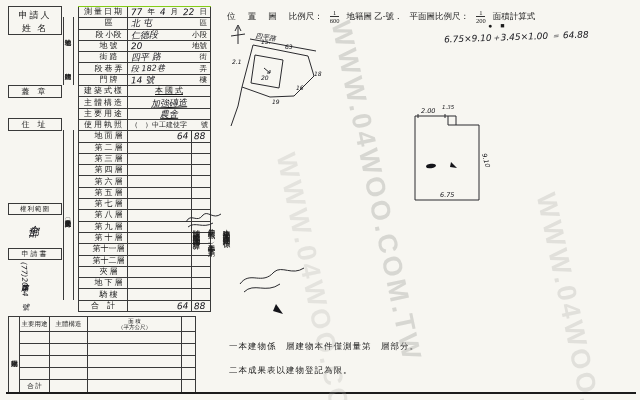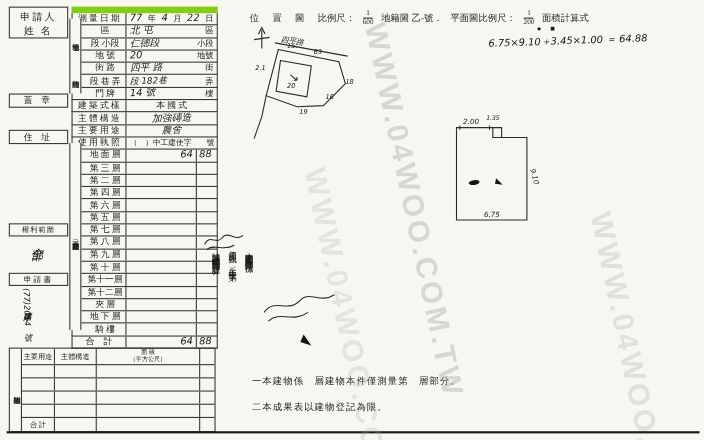--- a/index.html
+++ b/index.html
@@ -3,29 +3,29 @@
 <meta charset="utf-8">
 <style>
   html,body{margin:0;padding:0;background:#888;}
   *{box-sizing:border-box;}
   .page{position:relative;width:640px;height:400px;background:#f7f6f1;overflow:hidden;
         font-family:"Liberation Serif",serif;color:#1b1b1b;}
   
   .ltable{position:absolute;left:8px;top:6px;width:190px;height:390px;}
   .applicant{position:absolute;left:0;top:0;width:54px;height:29px;border:1px solid #3a3a3a;
              font-size:9px;text-align:center;line-height:13px;padding-top:2px;letter-spacing:2px;}
-  .mainrows{position:absolute;left:57px;top:0;width:133px;border-top:6px solid #84cc16;text-align:center;}
+  .mainrows{position:absolute;left:70px;top:0;width:133px;border-top:1px solid #84cc16;text-align:center;}
   .frow{display:flex;height:11.3px;border-left:1px solid #3a3a3a;border-right:1px solid #3a3a3a;
         border-bottom:1px solid #3a3a3a;font-size:8px;line-height:10px;align-items:center;white-space:nowrap;}
   .lab{width:49px;height:100%;border-right:1px solid #3a3a3a;display:flex;align-items:center;
        justify-content:center;overflow:hidden;padding:0 1px;}
   .lab.ind{margin-left:11px;width:38px;}
   .val{flex:1;height:100%;display:flex;align-items:center;justify-content:space-between;
        padding:0 3px;overflow:hidden;}
-  .val.ctr{justify-content:center;gap:3px;}
+  .val.ctr{justify-content:center;gap:3px;text-decoration:underline;}
   .vint{flex:1;height:100%;border-right:1px solid #3a3a3a;display:flex;align-items:center;
         justify-content:flex-end;padding-right:3px;}
   .vdec{width:18px;height:100%;display:flex;align-items:center;padding-left:2px;}
   .hw{font-family:"DejaVu Sans",sans-serif;font-style:italic;font-size:9px;display:inline-block;
       transform:rotate(-2deg);color:#14141a;}
   .hw.small{font-size:8px;}
   .sfx{font-size:7.5px;}
   .gstrip{position:absolute;left:55px;width:11px;background:#f7f6f1;z-index:2;
           border-left:1px solid #3a3a3a;border-right:1px solid #3a3a3a;
           writing-mode:vertical-rl;text-orientation:upright;font-size:6.5px;
@@ -163,30 +163,30 @@
       <div class="frow">
         <div class="lab ind">地 面 層</div>
         <div class="vint">
             <span class="hw">64</span>
           </div>
         <div class="vdec">
             <span class="hw">88</span>
           </div>
       </div>
       <div class="frow">
+        <div class="lab ind">第 二 層</div>
+        <div class="vint">
+            <span class="hw"></span>
+          </div>
+        <div class="vdec">
+            <span class="hw"></span>
+          </div>
+      </div>
+      <div class="frow">
         <div class="lab ind">第 三 層</div>
-        <div class="vint">
-            <span class="hw"></span>
-          </div>
-        <div class="vdec">
-            <span class="hw"></span>
-          </div>
-      </div>
-      <div class="frow">
-        <div class="lab ind">第 二 層</div>
         <div class="vint">
             <span class="hw"></span>
           </div>
         <div class="vdec">
             <span class="hw"></span>
           </div>
       </div>
       <div class="frow">
         <div class="lab ind">第 四 層</div>
         <div class="vint">

